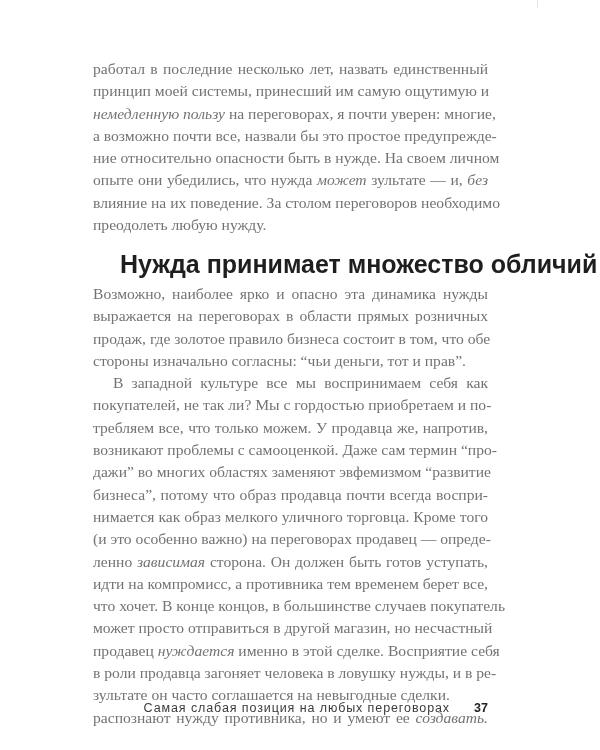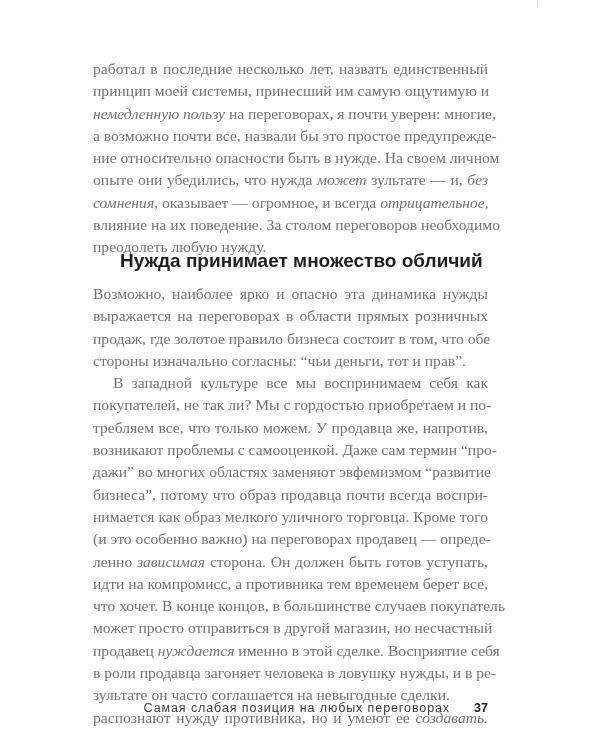--- a/index.html
+++ b/index.html
@@ -9,21 +9,21 @@
     font-family: "Liberation Serif", "DejaVu Serif", serif;
     font-size: 15.6px; line-height: 22.3px; color: #737373;
     text-align: justify; hyphens: manual;
   }
   .page em { font-style: italic; }
   .line { display: block; text-align: justify; text-align-last: justify; white-space: nowrap; }
   .line.last { text-align-last: left; }
   .heading {
     position: absolute; left: 120px; top: 250px; width: 370px;
     font-family: "Liberation Sans", "DejaVu Sans", sans-serif;
-    font-weight: bold; font-size: 19px; color: #1e1e1e; white-space: nowrap;
+    font-weight: bold; font-size: 25px; color: #1e1e1e; white-space: nowrap;
   }
   .block1 { position: absolute; left: 93px; top: 58px; width: 395px; }
   .block2 { position: absolute; left: 93px; top: 283px; width: 395px; }
   .footer {
     position: absolute; left: 318px; top: 701px; width: 170px;
     font-family: "Liberation Sans", "DejaVu Sans", sans-serif;
     font-size: 12.5px; color: #3a3a3a; white-space: nowrap; letter-spacing: 0.9px;
   }
   .running-title { position: absolute; right: 38px; top: 0; }
   .page-number { position: absolute; right: 0; top: 0; font-weight: bold; color: #222; letter-spacing: 0; }
@@ -32,21 +32,20 @@
 </head>
 <body>
 
 <div class="block1 page">
   <span class="line">работал в последние несколько лет, назвать единственный</span>
   <span class="line">принцип моей системы, принесший им самую ощутимую и</span>
   <span class="line"><em>немедленную пользу</em><span> на переговорах, я почти уверен: многие,</span></span>
   <span class="line">а возможно почти все, назвали бы это простое предупрежде-</span>
   <span class="line">ние относительно опасности быть в нужде. На своем личном</span>
   <span class="line"><span>опыте они убедились, что нужда </span><em>может</em><span> зультате — и, </span><em>без</em></span>
-  <span class="line"><em>сомнения,</em><span> оказывает — огромное, и всегда </span><em>отрицательное,</em></span>
   <span class="line">влияние на их поведение. За столом переговоров необходимо</span>
   <span class="line last">преодолеть любую нужду.</span>
 </div>
 
 <div class="heading">Нужда принимает множество обличий</div>
 
 <div class="block2 page">
   <span class="line">Возможно, наиболее ярко и опасно эта динамика нужды</span>
   <span class="line">выражается на переговорах в области прямых розничных</span>
   <span class="line">продаж, где золотое правило бизнеса состоит в том, что обе</span>

